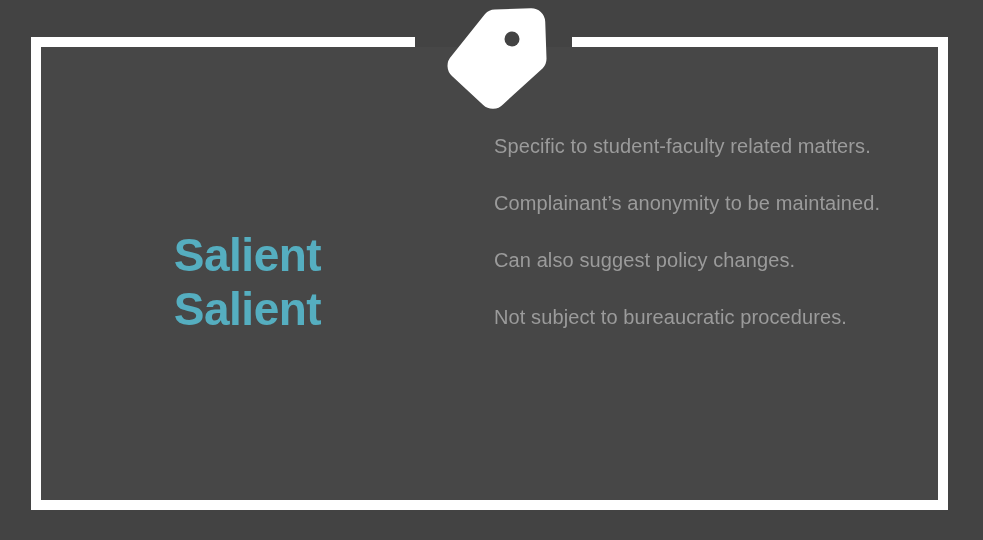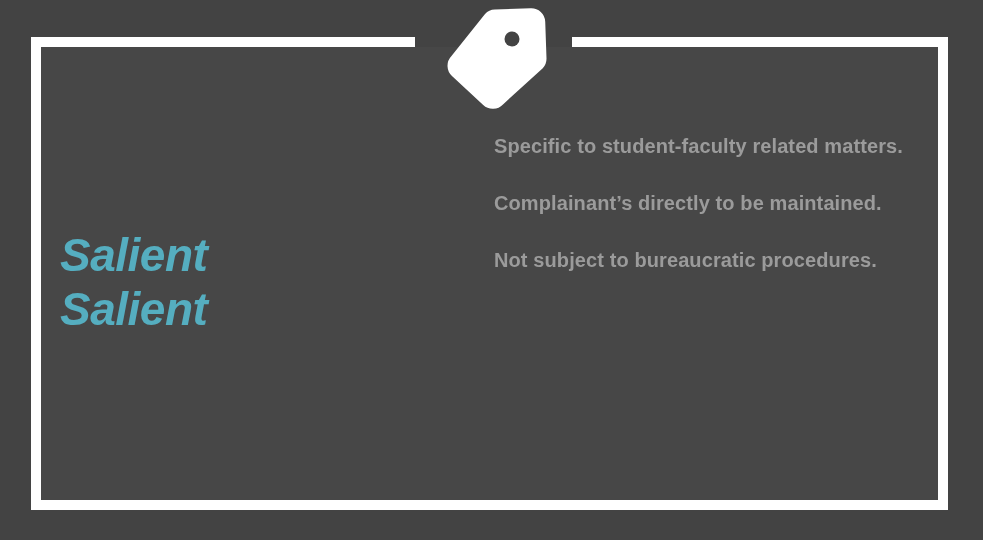--- a/index.html
+++ b/index.html
@@ -75,42 +75,41 @@
     width: 108px;
     height: 106px;
   }
 
   
   .title-block {
     position: absolute;
     left: 60px;
     top: 228px;
     width: 375px;
-    text-align: left;
+    text-align: center;
     line-height: 54px;
     font-size: 46px;
     font-weight: bold;
     letter-spacing: -0.5px;
     color: #55AEC0;
-    font-style: italic;
   }
   .title-line {
     display: block;
   }
 
   
   .features-list {
     position: absolute;
     left: 494px;
     top: 132px;
     width: 430px;
   }
   .feature-item {
     font-size: 20px;
-    font-weight: bold;
+    font-weight: normal;
     line-height: 28px;
     color: #9b9b9b;
     letter-spacing: 0.1px;
     margin-bottom: 29px;
   }
   .feature-item:last-child {
     margin-bottom: 4px;
   }
 </style>
 </head>
@@ -133,17 +132,18 @@
     </svg>
   </div>
 
   <div class="title-block">
     <span class="title-line">Salient</span>
     <span class="title-line">Salient</span>
   </div>
 
   <div class="features-list">
     <div class="feature-item">Specific to student-faculty related matters.</div>
-    <div class="feature-item">Complainant’s directly to be maintained.</div>
+    <div class="feature-item">Complainant’s anonymity to be maintained.</div>
+    <div class="feature-item">Can also suggest policy changes.</div>
     <div class="feature-item">Not subject to bureaucratic procedures.</div>
   </div>
 
 </div>
 
 </body></html>

